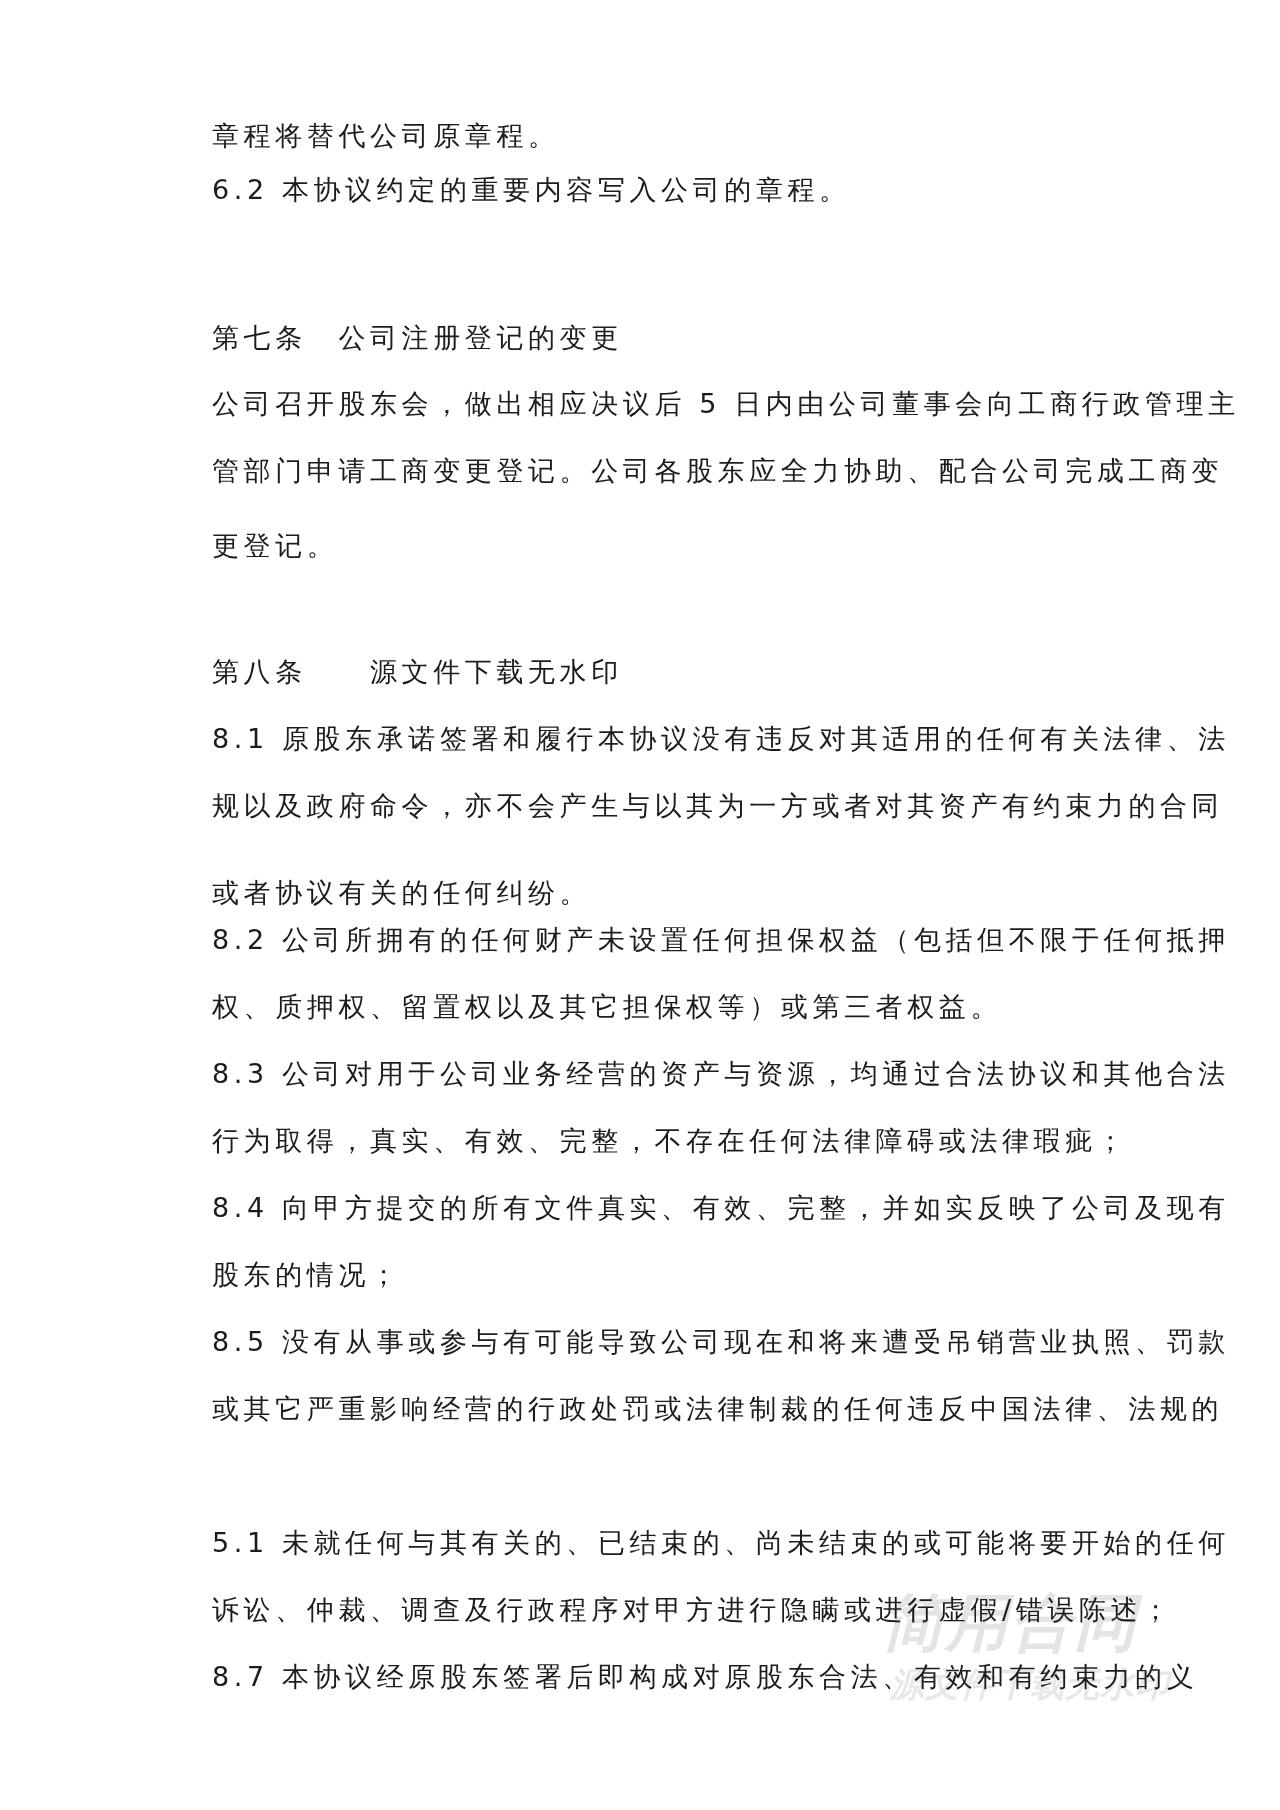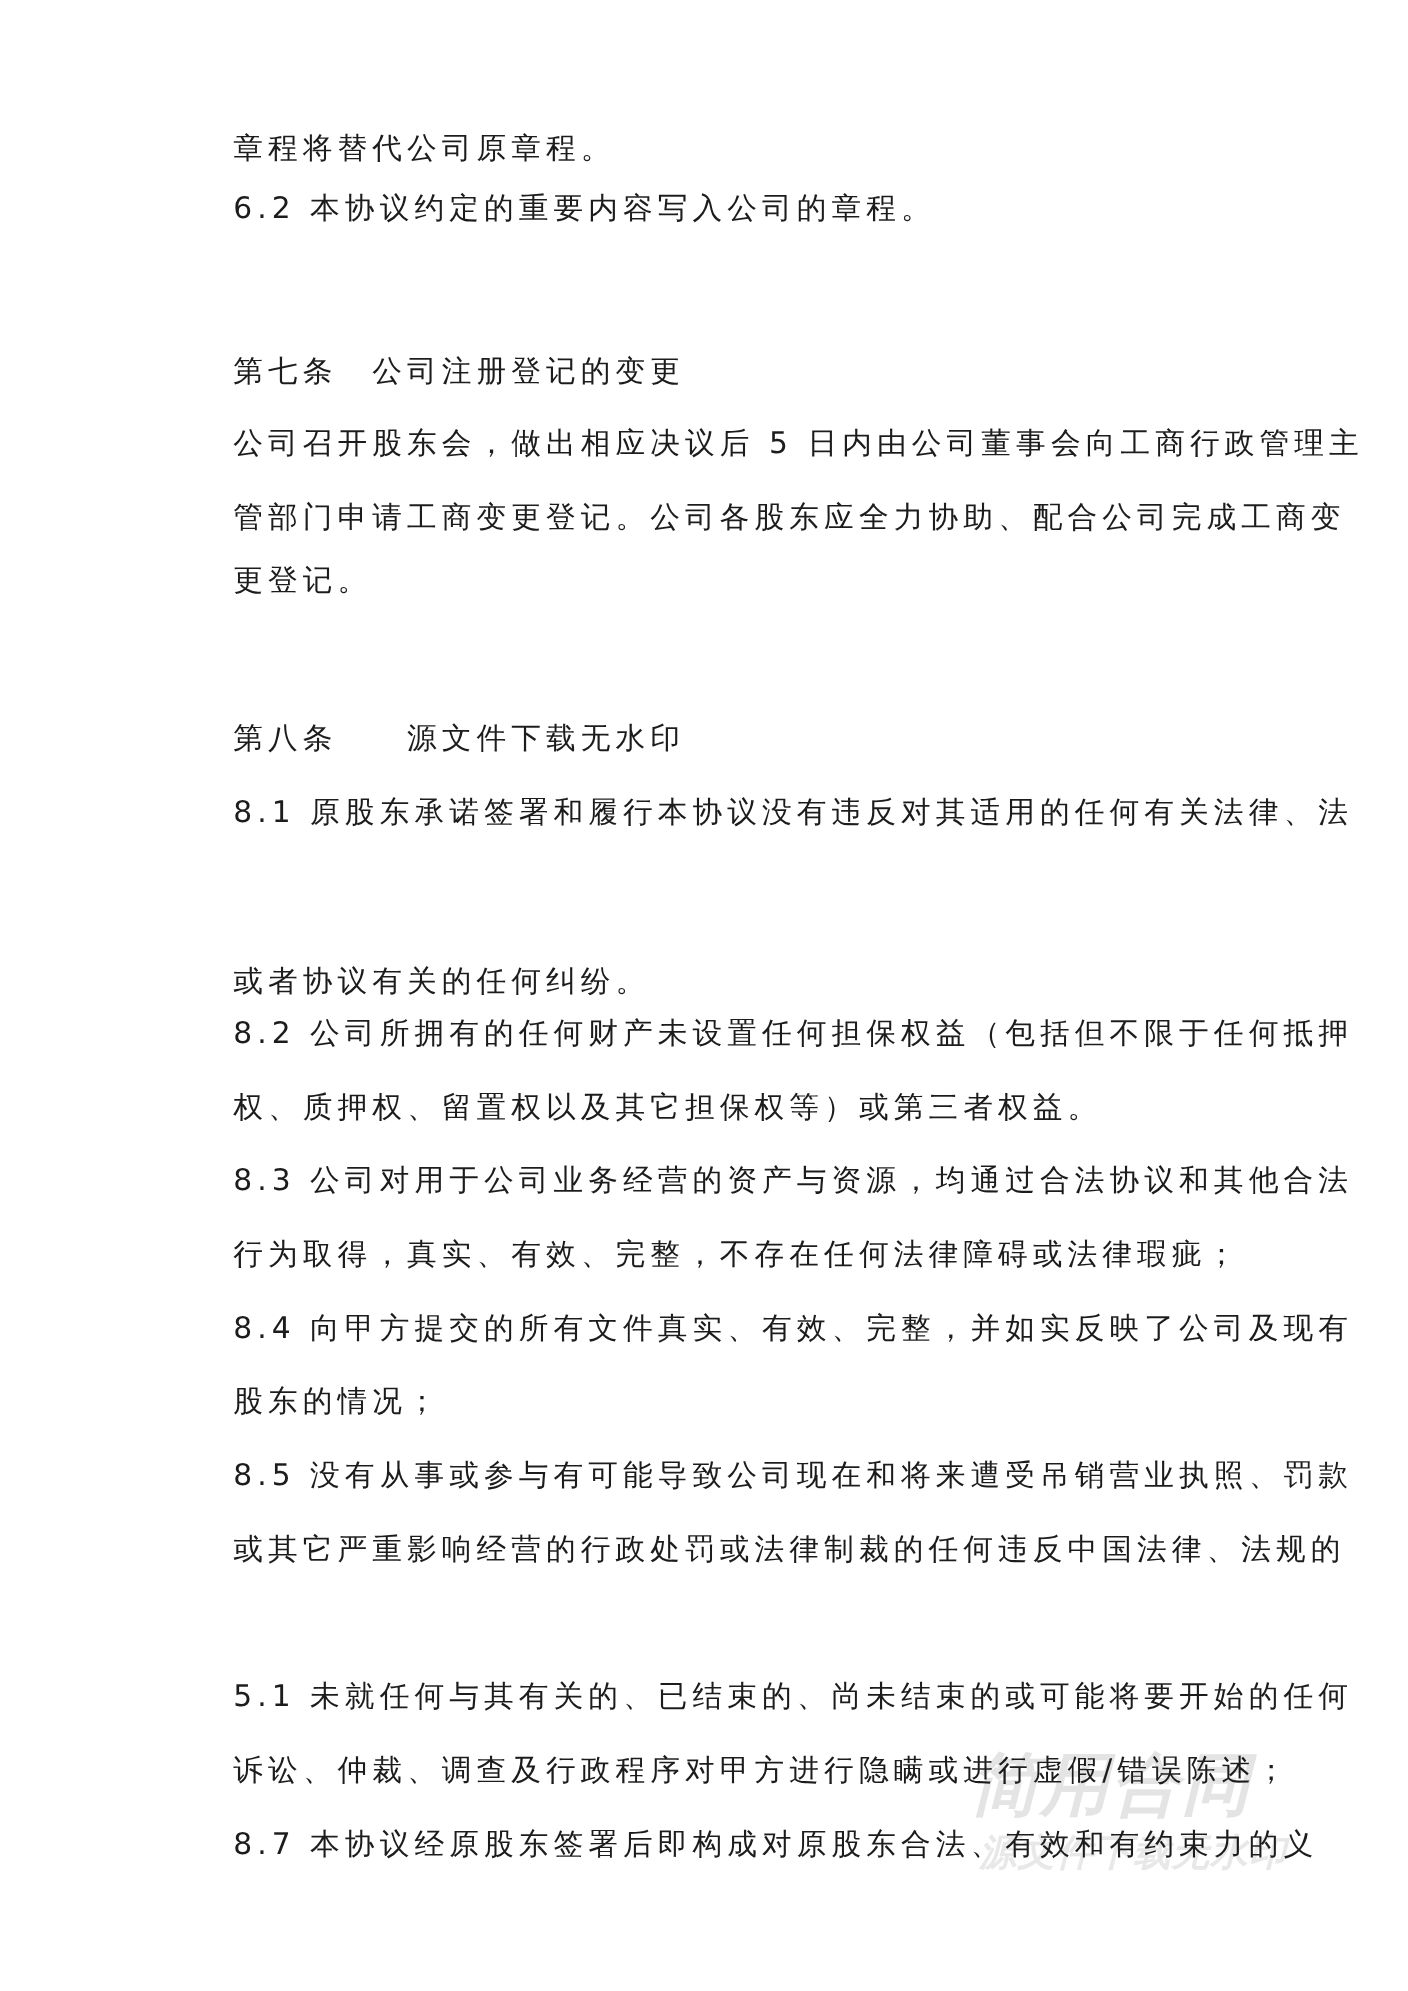--- a/index.html
+++ b/index.html
@@ -80,24 +80,25 @@
     <div class="wm-sub">源文件下载无水印</div>
   </div>
 
   <div class="text-layer">
     <div class="line" style="top:116px">章程将替代公司原章程。</div>
     <div class="line" style="top:170px">6.2 本协议约定的重要内容写入公司的章程。</div>
 
     <div class="line heading" style="top:318px">第七条　公司注册登记的变更</div>
     <div class="line" style="top:384px">公司召开股东会，做出相应决议后 5 日内由公司董事会向工商行政管理主</div>
     <div class="line" style="top:451px">管部门申请工商变更登记。公司各股东应全力协助、配合公司完成工商变</div>
-    <div class="line" style="top:508px">更登记。</div>
+    <div class="line" style="top:526px">更登记。</div>
 
     <div class="line heading" style="top:652px">第八条　　源文件下载无水印</div>
     <div class="line" style="top:719px">8.1 原股东承诺签署和履行本协议没有违反对其适用的任何有关法律、法</div>
+    <div class="line" style="top:786px">规以及政府命令，亦不会产生与以其为一方或者对其资产有约束力的合同</div>
     <div class="line" style="top:873px">或者协议有关的任何纠纷。</div>
     <div class="line" style="top:920px">8.2 公司所拥有的任何财产未设置任何担保权益（包括但不限于任何抵押</div>
     <div class="line" style="top:987px">权、质押权、留置权以及其它担保权等）或第三者权益。</div>
     <div class="line" style="top:1054px">8.3 公司对用于公司业务经营的资产与资源，均通过合法协议和其他合法</div>
     <div class="line" style="top:1121px">行为取得，真实、有效、完整，不存在任何法律障碍或法律瑕疵；</div>
     <div class="line" style="top:1188px">8.4 向甲方提交的所有文件真实、有效、完整，并如实反映了公司及现有</div>
     <div class="line" style="top:1255px">股东的情况；</div>
     <div class="line" style="top:1322px">8.5 没有从事或参与有可能导致公司现在和将来遭受吊销营业执照、罚款</div>
     <div class="line" style="top:1389px">或其它严重影响经营的行政处罚或法律制裁的任何违反中国法律、法规的</div>
     <div class="line" style="top:1523px">5.1 未就任何与其有关的、已结束的、尚未结束的或可能将要开始的任何</div>

